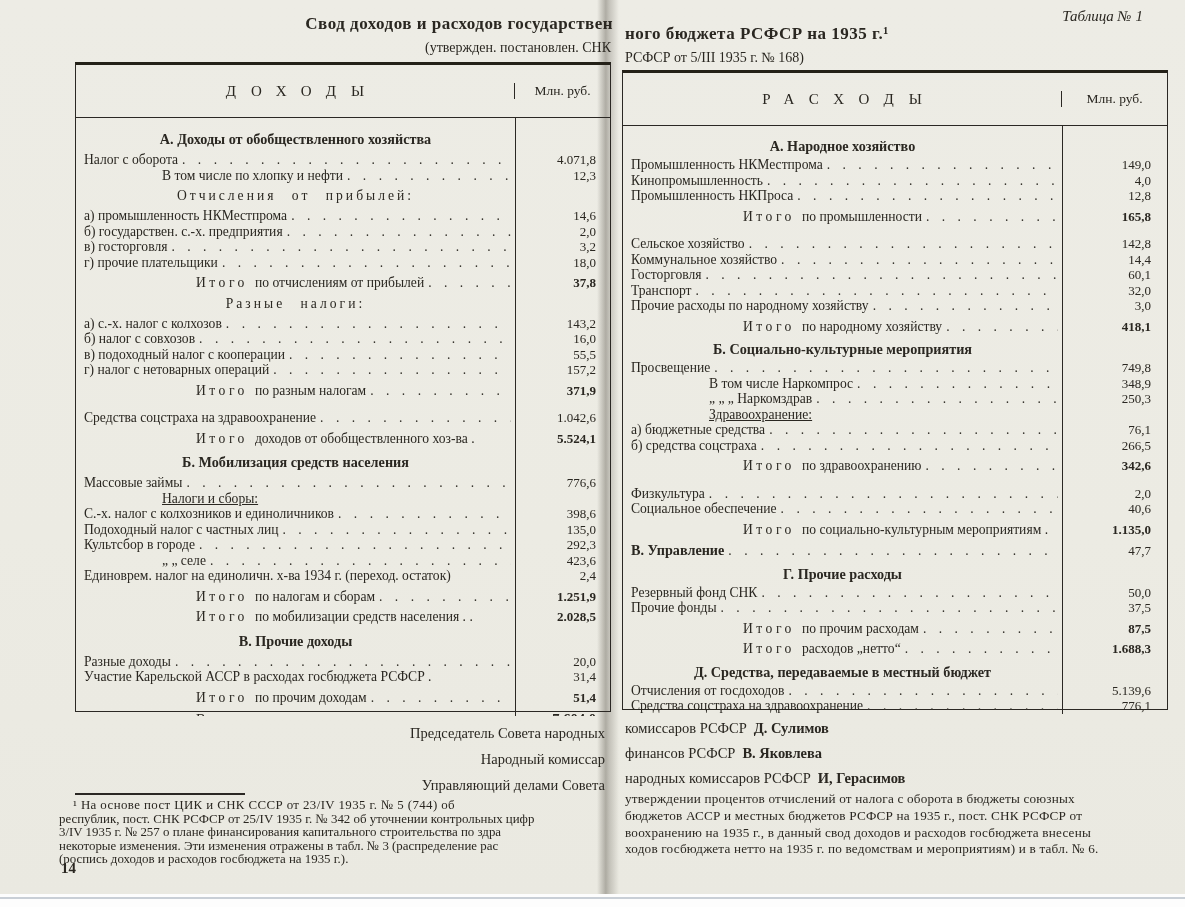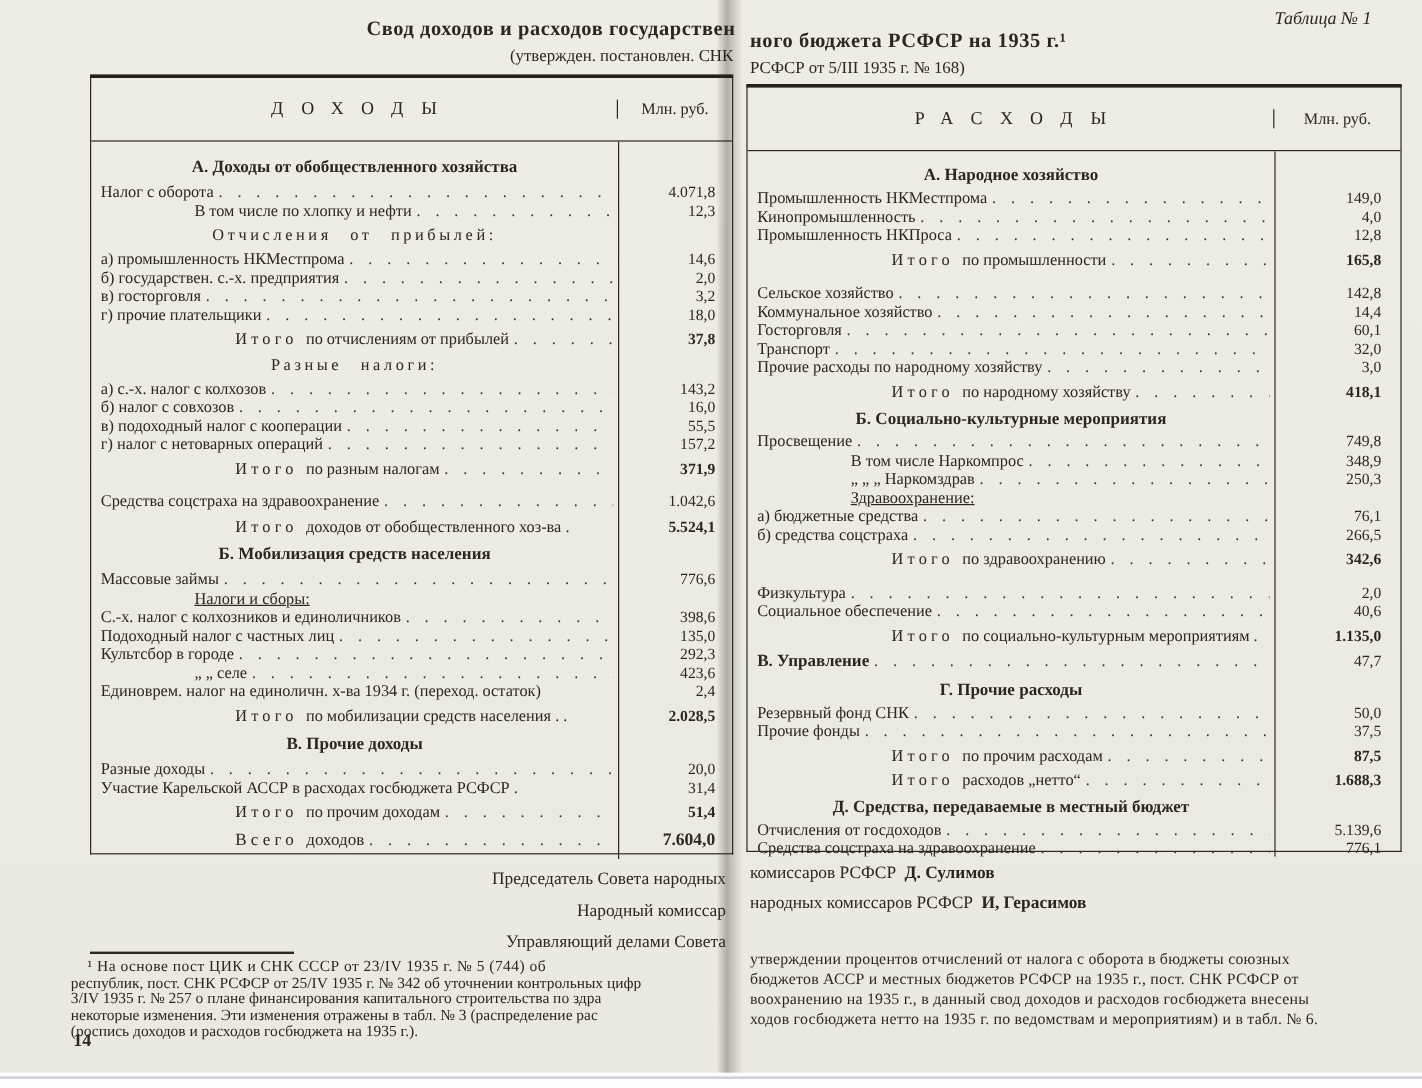--- a/index.html
+++ b/index.html
@@ -203,20 +203,25 @@
           <span class="lbl">„     „ селе</span>
           <span class="leader"></span>
           <span class="val">423,6</span>
         </div>
         <div class="r row">
           <span class="lbl">Единоврем. налог на единоличн. х-ва 1934 г. (переход. остаток)</span>
           <span class="leader nodots"></span>
           <span class="val">2,4</span>
         </div>
         <div class="r total">
+          <span class="lbl"><span class="sp">Итого</span>по налогам и сборам</span>
+          <span class="leader"></span>
+          <span class="val">1.251,9</span>
+        </div>
+        <div class="r total">
           <span class="lbl"><span class="sp">Итого</span>по мобилизации средств населения . .</span>
           <span class="leader nodots"></span>
           <span class="val">2.028,5</span>
         </div>
         <div class="sec">В. Прочие доходы</div>
         <div class="r row">
           <span class="lbl">Разные доходы</span>
           <span class="leader"></span>
           <span class="val">20,0</span>
         </div>
@@ -400,20 +405,21 @@
         <div class="r row">
           <span class="lbl">Средства соцстраха на здравоохранение</span>
           <span class="leader"></span>
           <span class="val">776,1</span>
         </div>
       </div>
   </div>
 
   <div class="sigs" id="sigs-right">
       <div><span>комиссаров РСФСР</span><span class="sig-name">Д. Сулимов</span></div>
+      <div><span>финансов РСФСР</span><span class="sig-name">В. Яковлева</span></div>
       <div><span>народных комиссаров РСФСР</span><span class="sig-name">И, Герасимов</span></div>
     </div>
   <div class="paragraph" id="paragraph-right">
       <div>утверждении процентов отчислений от налога с оборота в бюджеты союзных</div>
       <div>бюджетов АССР и местных бюджетов РСФСР на 1935 г., пост. СНК РСФСР от</div>
       <div>воохранению на 1935 г., в данный свод доходов и расходов госбюджета внесены</div>
       <div>ходов госбюджета нетто на 1935 г. по ведомствам и мероприятиям) и в табл. № 6.</div>
     </div>
   <div class="pagenum">15</div>
 </div>

